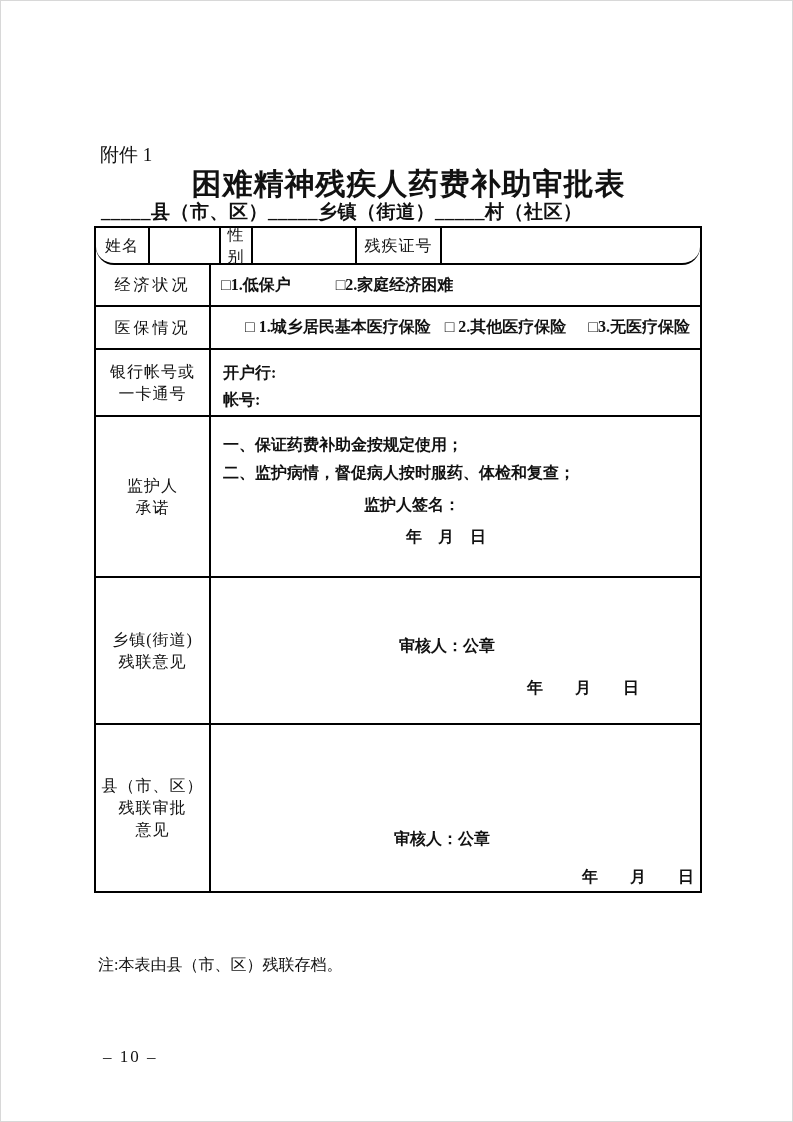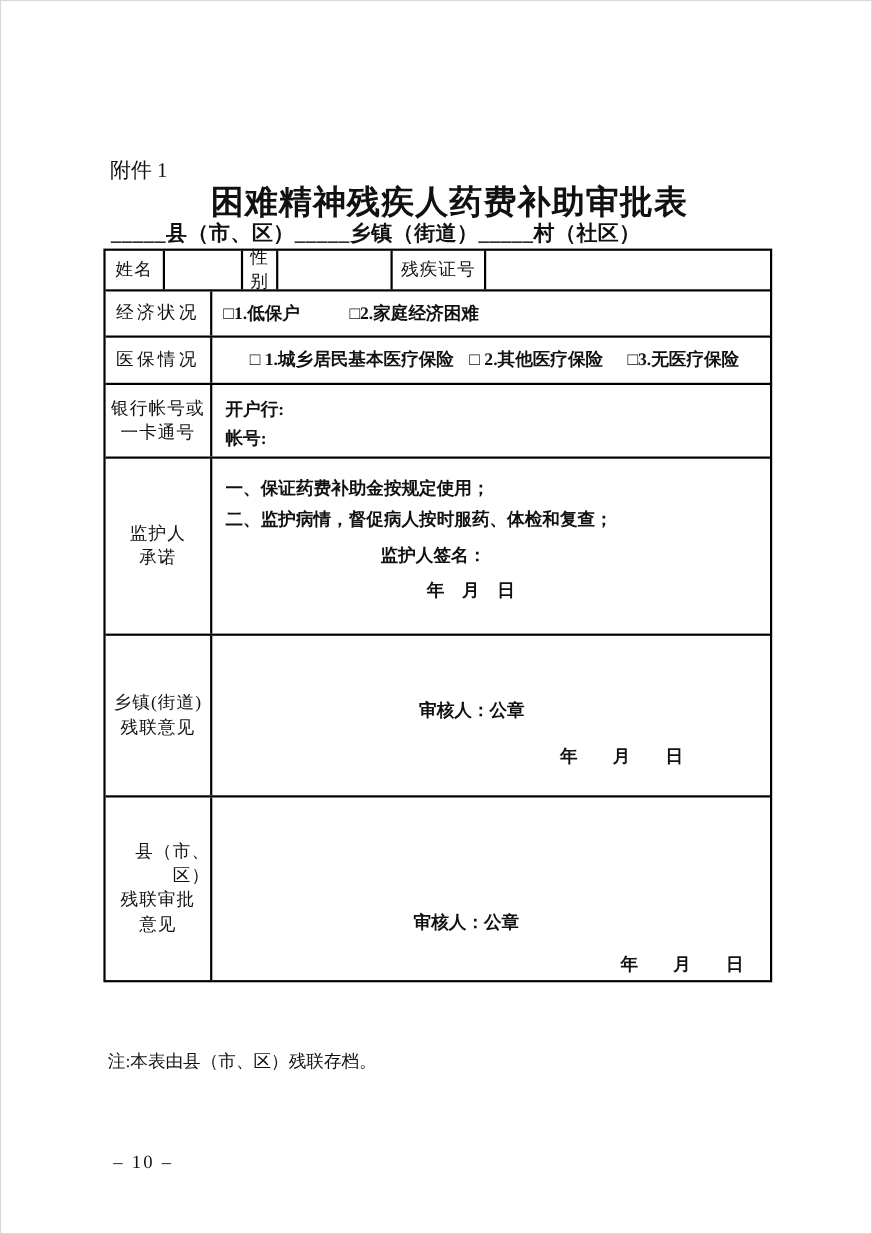--- a/index.html
+++ b/index.html
@@ -23,26 +23,26 @@
   .tbl { position:absolute; left:93px; top:225px; width:608px; border:2px solid #000; box-sizing:border-box; background:#fff; }
   .row { display:flex; border-bottom:2px solid #000; box-sizing:border-box; }
   .row:last-child { border-bottom:none; }
   .cell { border-right:2px solid #000; box-sizing:border-box; position:relative; font-size:16px; }
   .cell:last-child { border-right:none; }
   .grow { flex:1;font-weight:bold; }
   .lab { display:flex; flex-direction:column; align-items:center; justify-content:center; text-align:center; letter-spacing:1px; line-height:22px; }
   .ls3 { letter-spacing:3px; }
   .vc { display:flex; align-items:center; }
 
-  .r1 { height:37px; } .r2 { height:42px; } .r3 { height:43px; }
+  .r1 { height:37px;border-radius:18px; } .r2 { height:42px; } .r3 { height:43px; }
   .r4 { height:67px; } .r5 { height:41px; } .r6 { height:161px; }
   .r7 { height:147px; } .r8 { height:166px; }
 
   .w54{width:54px;} .w71{width:71px;} .w48{width:32px;} .w104{width:104px;} .w85{width:85px;}
-  .w97{width:97px;text-align:right;} .w76{width:76px;} .w106{width:106px;} .w81{width:81px;}
+  .w97{width:115px;} .w76{width:76px;} .w106{width:106px;} .w81{width:81px;}
 
   .opts { padding-left:10px; }
   .eco-gap { margin-right:45px; }
   .ins-gap1 { margin-right:14px;padding-left:24px; }
   .ins-gap2 { margin-right:22px; }
 
   .bank-content { padding:9px 0 0 12px; line-height:27px; }
 
   .commit-content { padding:14px 0 0 12px; }
   .commit-line { line-height:28px; font-size:16px; }

